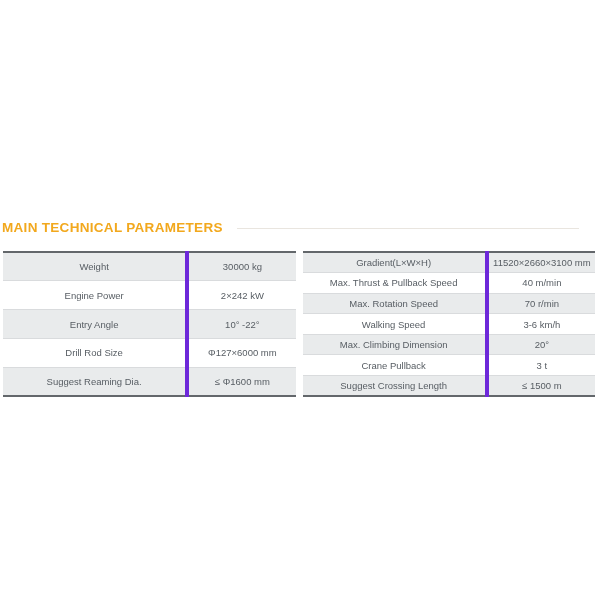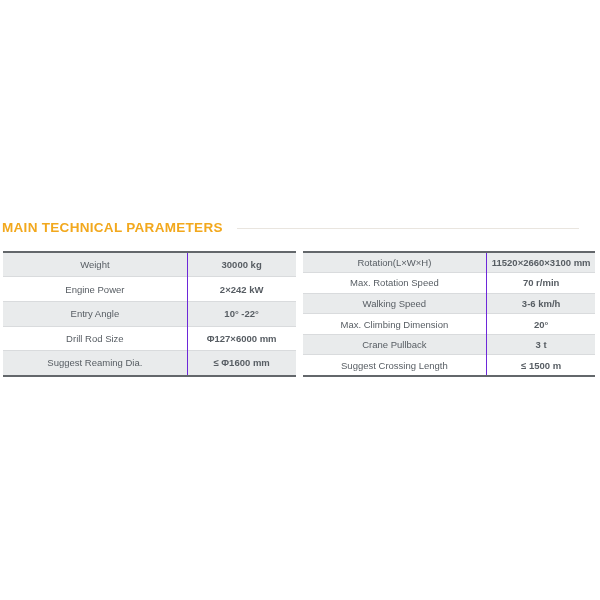--- a/index.html
+++ b/index.html
@@ -58,21 +58,21 @@
     vertical-align: middle;
     border-top: 1px solid #d9dbdd;
     padding: 0 4px;
     overflow: hidden;
     white-space: nowrap;
   }
   table.spec-table tr:first-child td { border-top: none; }
   table.spec-table tr:nth-child(odd) { background: #e9ebec; }
   table.spec-table tr:nth-child(even) { background: #ffffff; }
   table.spec-table td.label-cell { width: 63%; }
-  table.spec-table td.value-cell { width: 37%; border-left: 1px solid #6d28d9; font-weight: bold; }
+  table.spec-table td.value-cell { width: 37%; border-left: 4px solid #6d28d9; }
 </style>
 </head>
 <body>
 
 <div class="page">
 
   <div class="section-header">
     <div class="section-title">MAIN TECHNICAL PARAMETERS</div>
     <div class="header-rule"></div>
   </div>
@@ -100,22 +100,26 @@
         <tr>
           <td class="label-cell">Suggest Reaming Dia.</td>
           <td class="value-cell">≤ Φ1600 mm</td>
         </tr>
       </tbody>
     </table>
 
     <table class="spec-table">
       <tbody>
         <tr>
-          <td class="label-cell">Rotation(L×W×H)</td>
+          <td class="label-cell">Gradient(L×W×H)</td>
           <td class="value-cell">11520×2660×3100 mm</td>
+        </tr>
+        <tr>
+          <td class="label-cell">Max. Thrust &amp; Pullback Speed</td>
+          <td class="value-cell">40 m/min</td>
         </tr>
         <tr>
           <td class="label-cell">Max. Rotation Speed</td>
           <td class="value-cell">70 r/min</td>
         </tr>
         <tr>
           <td class="label-cell">Walking Speed</td>
           <td class="value-cell">3-6 km/h</td>
         </tr>
         <tr>

